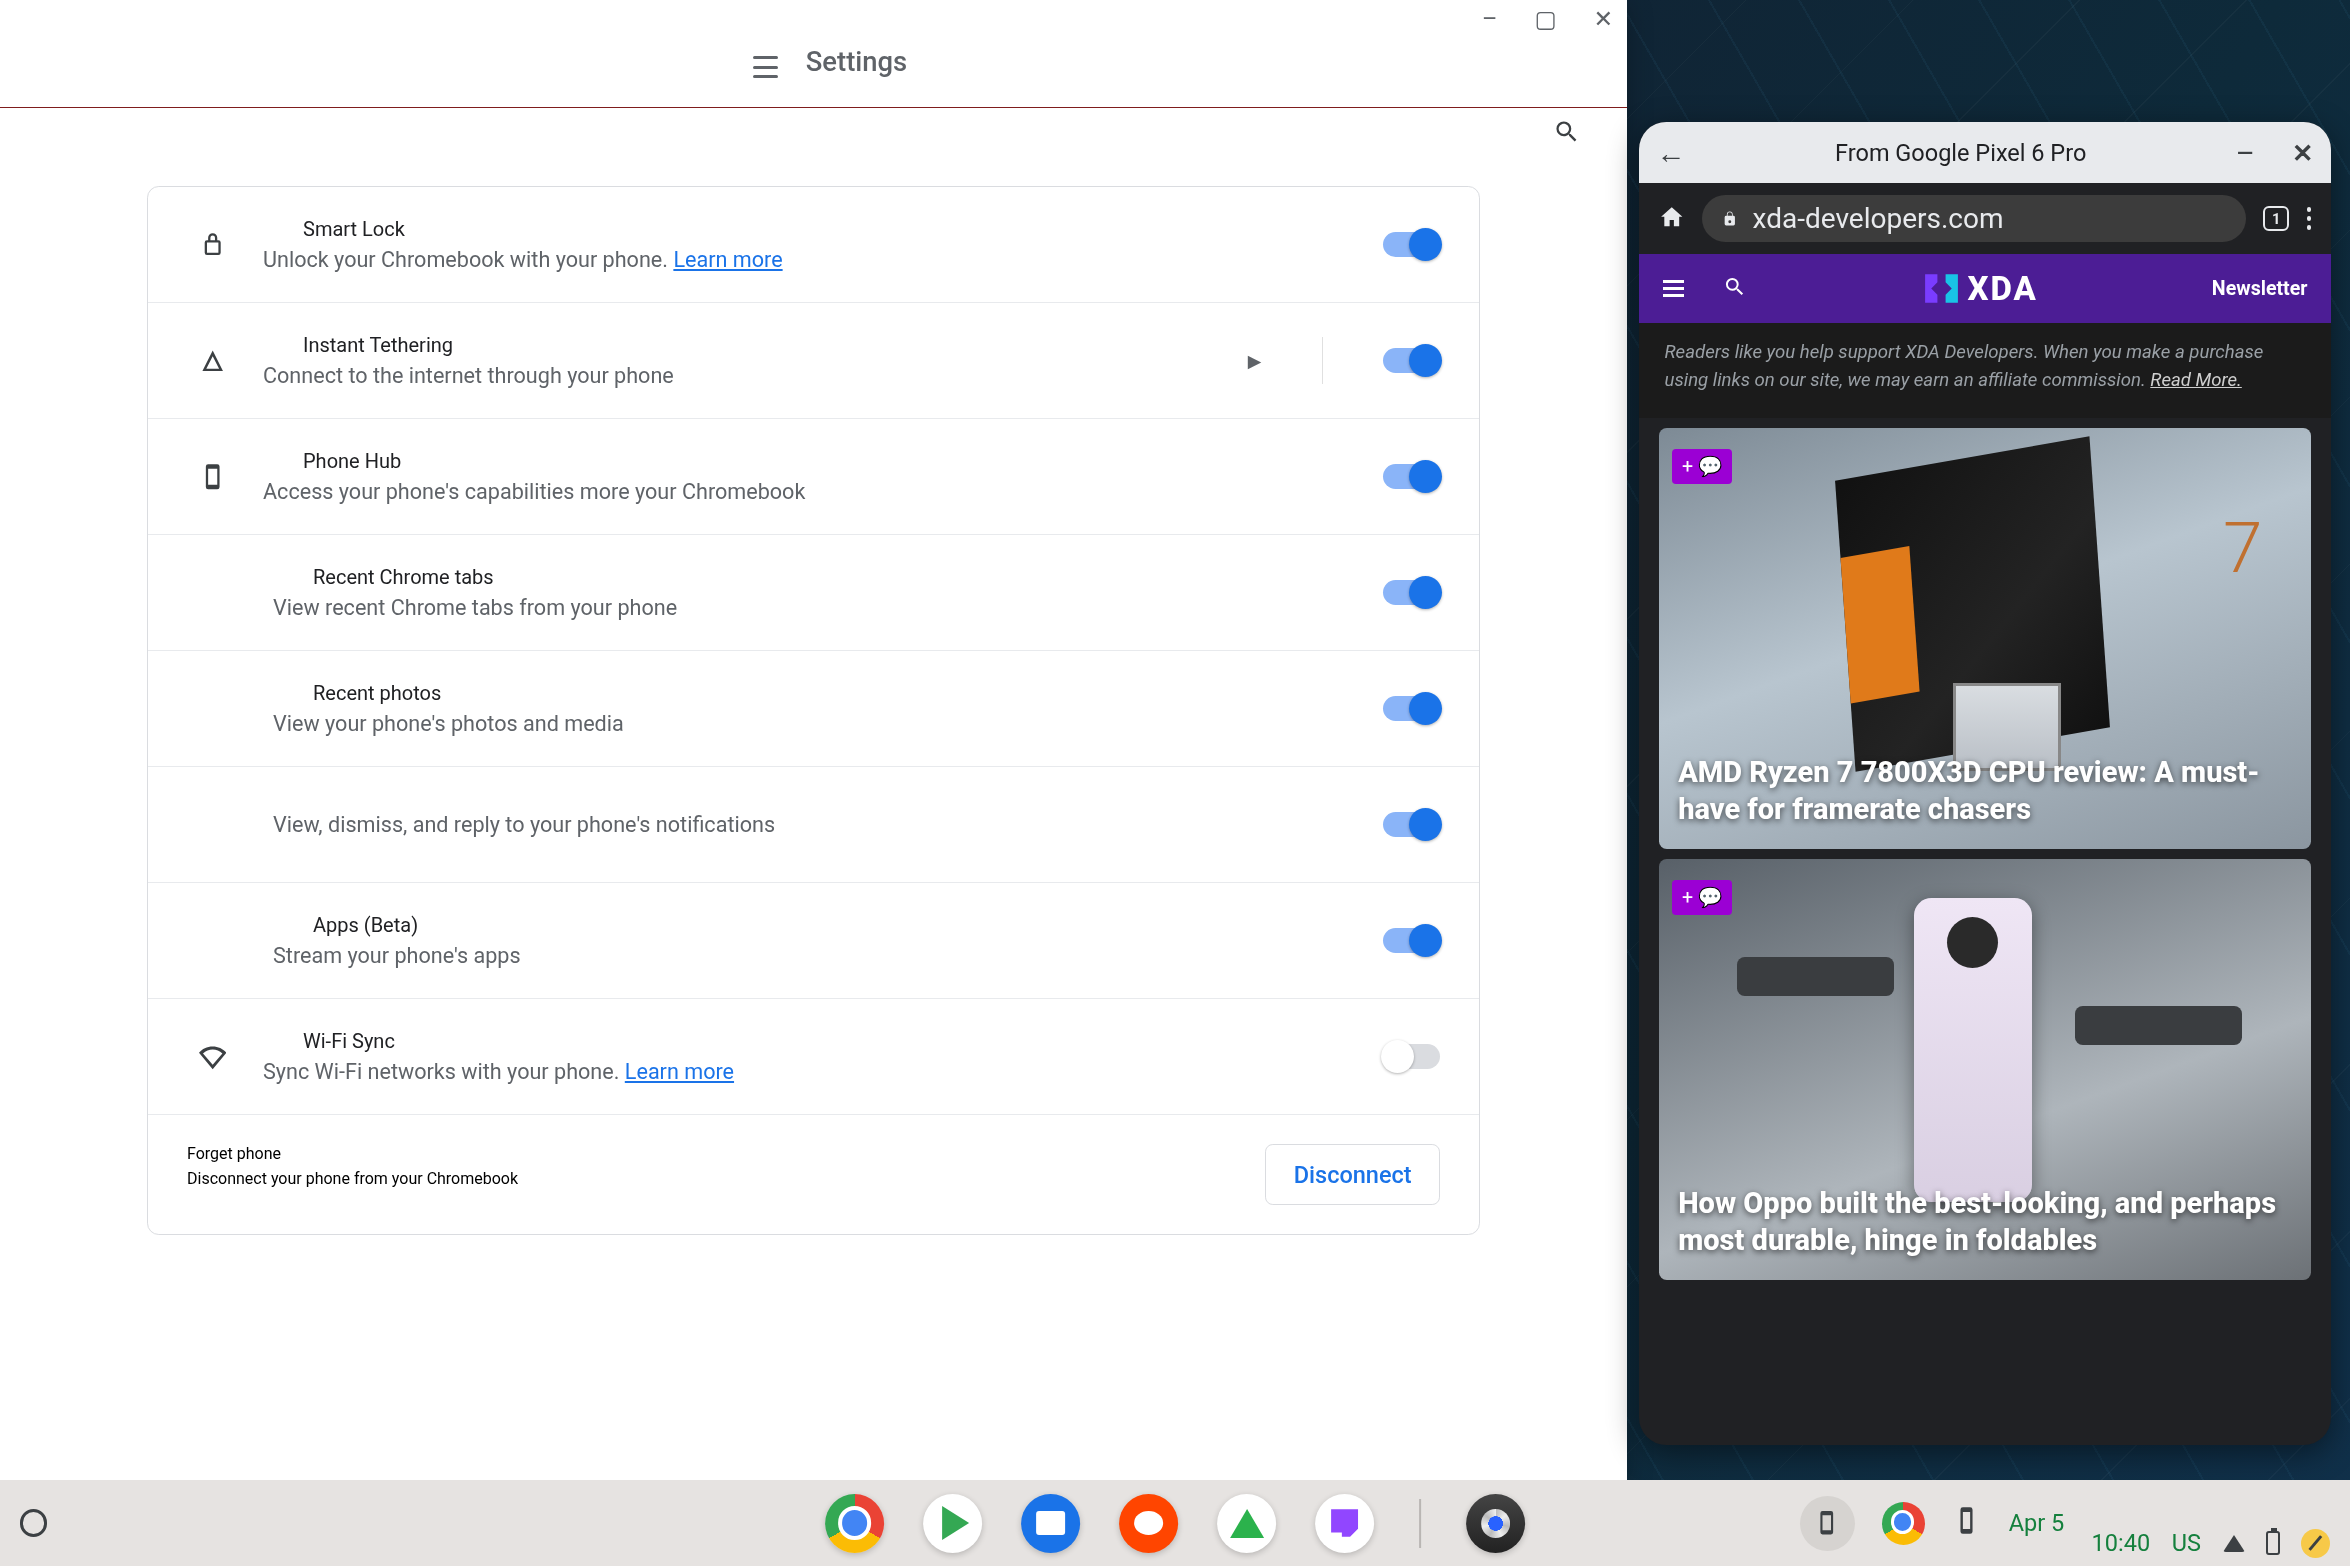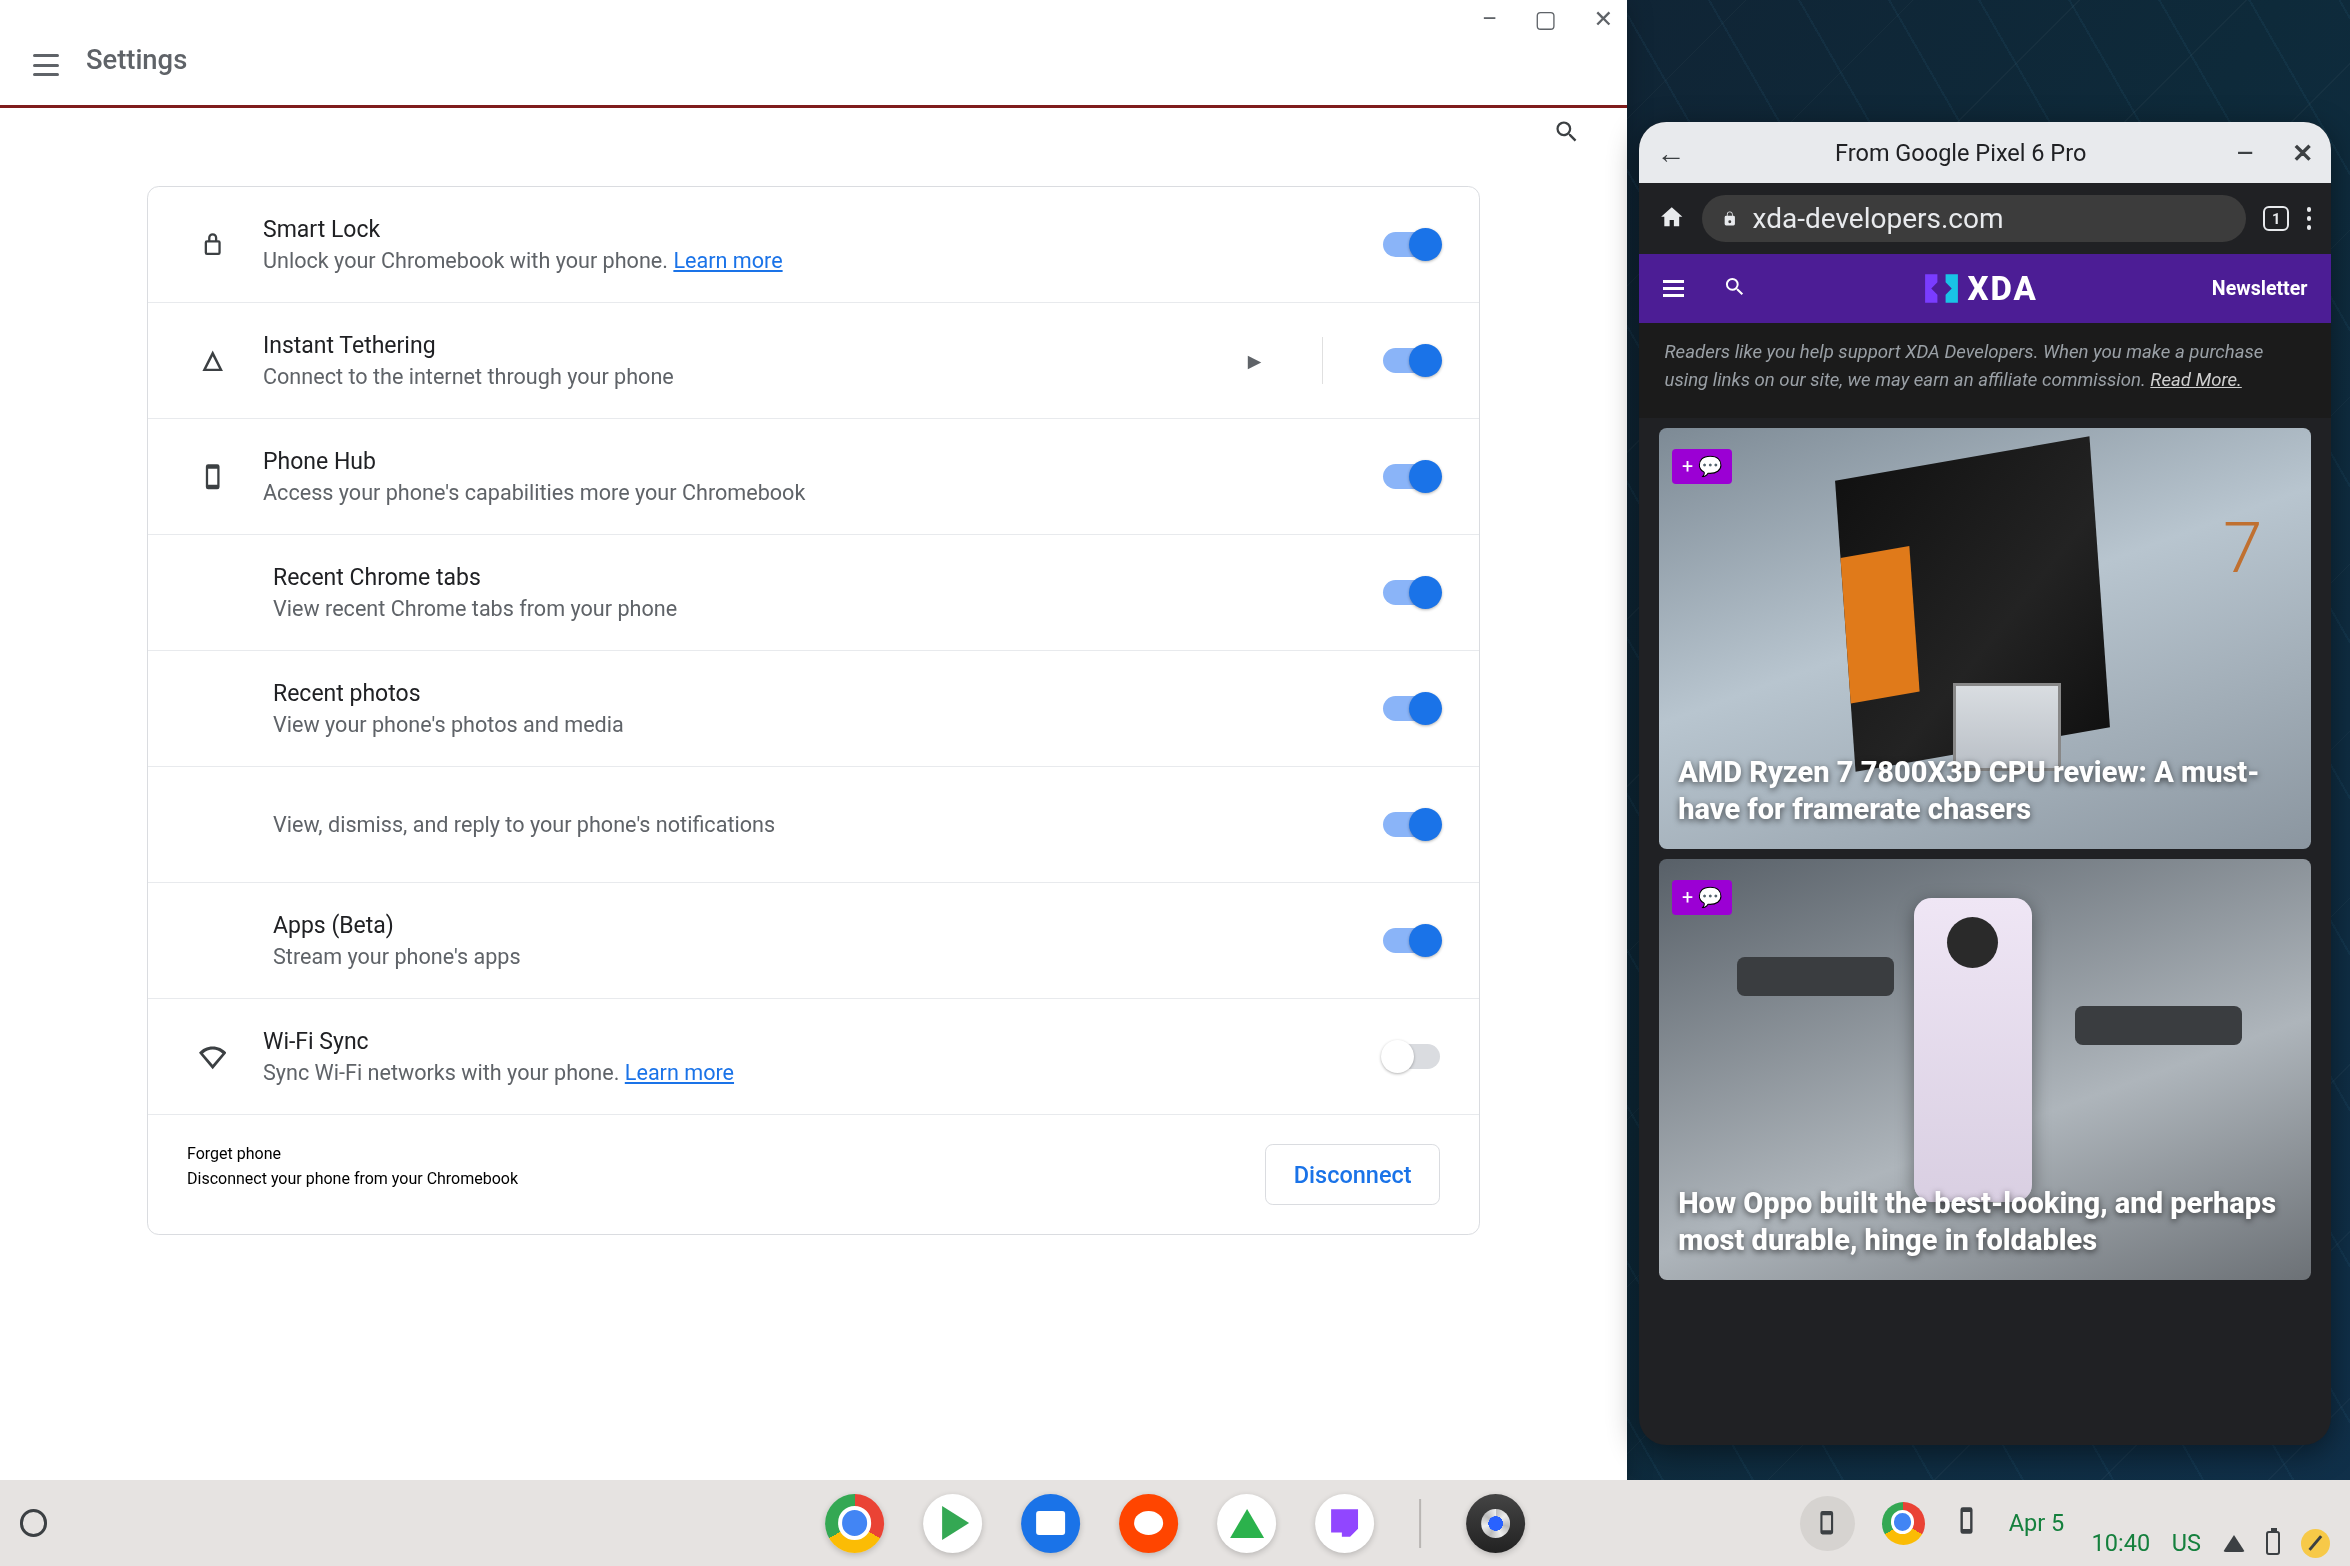--- a/index.html
+++ b/index.html
@@ -8,35 +8,35 @@
   
   body::before{content:"";position:absolute;inset:0;background:
     repeating-linear-gradient(60deg, rgba(80,180,230,.06) 0 2px, transparent 2px 78px),
     repeating-linear-gradient(-45deg, rgba(255,255,255,.03) 0 1px, transparent 1px 118px);
     pointer-events:none;}
 
   
   .settings-window{position:absolute;left:0;top:0;width:1627px;height:1480px;background:#fff;box-shadow:0 3.9px 23.5px rgba(0,0,0,.25);}
   .win-controls{position:absolute;right:13.7px;top:7.8px;display:flex;gap:37px;color:#5f6368;}
   .win-controls span{font-size:23.5px;line-height:1;}
-  .settings-appbar{height:108px;display:flex;align-items:flex-end;padding:0 0 29px 33px;gap:27.4px;border-bottom:3px solid #7f1d1d;}
+  .settings-appbar{height:108px;display:flex;align-items:flex-end;padding:0 0 29px 33px;gap:27.4px;border-bottom:1px solid #7f1d1d;justify-content:center;}
   .hamburger{width:25.5px;height:21.6px;display:flex;flex-direction:column;justify-content:space-between;}
   .hamburger span{height:2.9px;background:#5f6368;border-radius:2px;}
   .settings-title{font-size:27.4px;color:#5f6368;font-weight:500;}
   .search-icon{position:absolute;right:47px;top:118px;width:27.4px;height:27.4px;}
   .search-icon svg{width:27.4px;height:27.4px;fill:#3c4043;}
 
   .settings-body{position:absolute;left:0;top:186px;right:0;bottom:0;overflow:hidden;}
   .settings-card{width:1333px;margin:0 auto;border:1px solid #dadce0;border-radius:11.8px;background:#fff;}
   .row{display:flex;align-items:center;padding:27.4px 39px 27.4px 47px;border-bottom:1px solid #e8eaed;gap:33px;min-height:116px;}
   .row:last-child{border-bottom:none;}
   .row .icon-slot{width:35px;display:flex;justify-content:center;color:#3c4043;}
   .row .icon-slot svg{width:27.4px;height:27.4px;fill:currentColor;}
   .row .texts{flex:1;display:flex;flex-direction:column;gap:5.9px;}
-  .row .texts .rt{font-size:23px;color:#202124;}
+  .row .texts .rt{font-size:20px;color:#202124;margin-left:40px;}
   .row .texts .rd{font-size:21.6px;color:#5f6368;}
   .row .texts .rd a{color:#1a73e8;text-decoration:underline;}
   .row .chevron{color:#5f6368;font-size:17.6px;margin-right:27.4px;}
   .sub{padding-left:125px;}
 
   
   .toggle{width:57px;height:25.5px;border-radius:19.6px;position:relative;background:#8ab4f8;}
   .toggle::after{content:"";position:absolute;right:-2px;top:-3.9px;width:33px;height:33px;border-radius:50%;background:#1a73e8;box-shadow:0 1px 2.9px rgba(0,0,0,.3);}
   .toggle.off{background:#dadce0;}
   .toggle.off::after{right:auto;left:-2px;background:#fff;}

